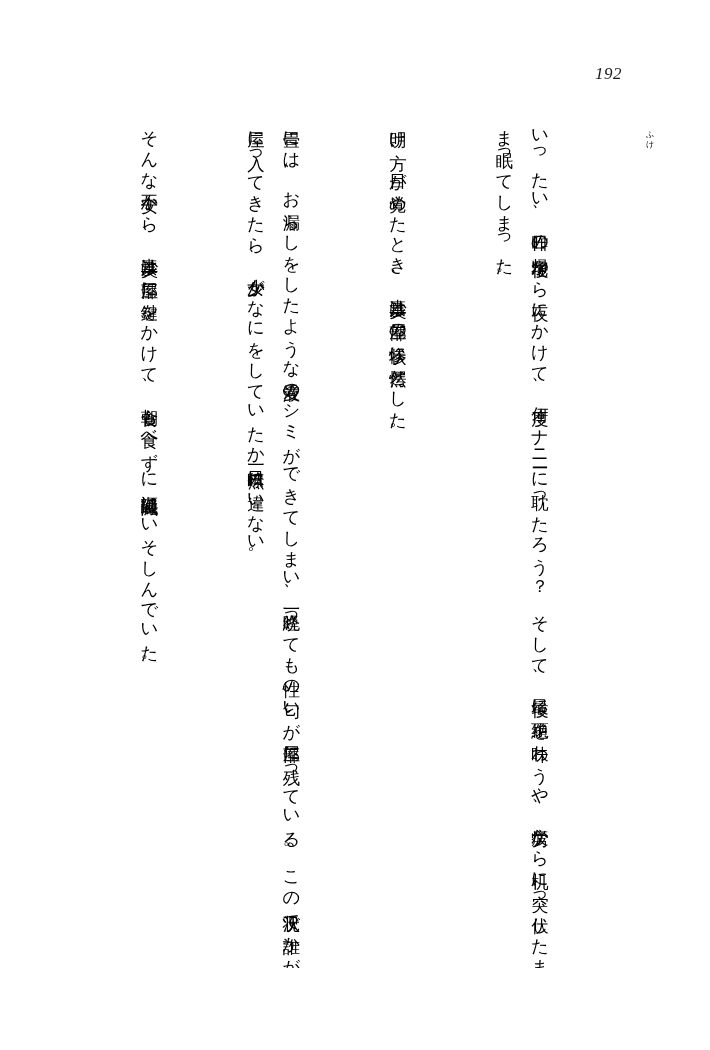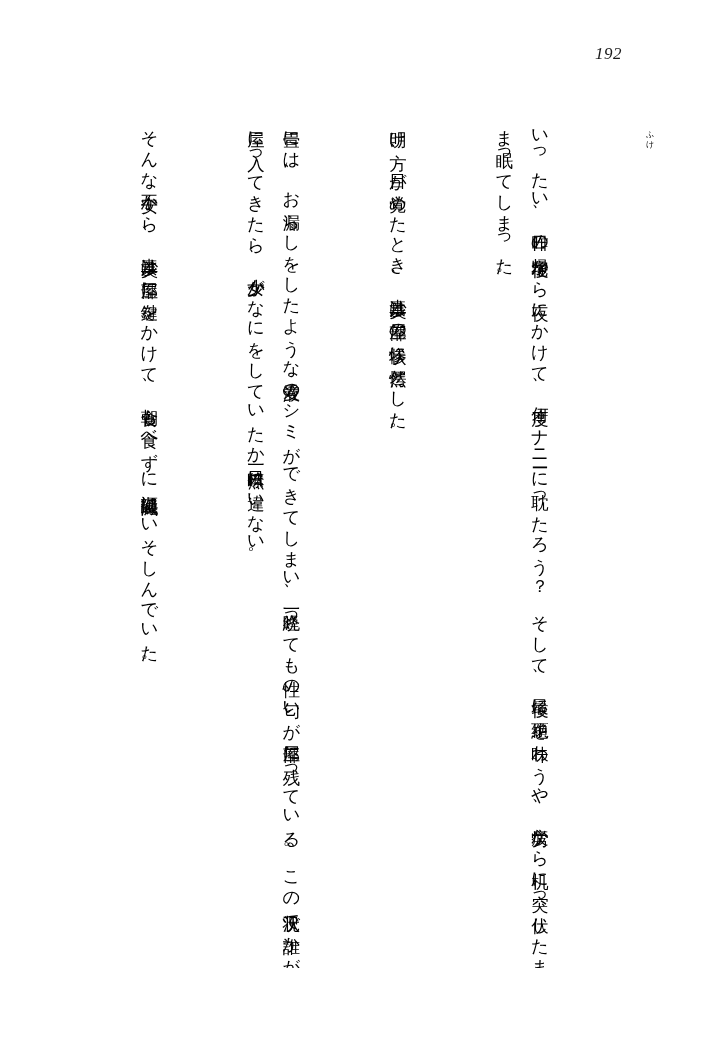--- a/index.html
+++ b/index.html
@@ -14,21 +14,21 @@
   .page {
     position: relative;
     width: 710px;
     height: 1050px;
     background: #ffffff;
     overflow: hidden;
     box-sizing: border-box;
   }
   .page-number {
     position: absolute;
-    top: 44px;
+    top: 64px;
     right: 88px;
     font-family: "Liberation Serif", "DejaVu Serif", serif;
     font-style: italic;
     font-size: 17px;
     color: #1a1a1a;
     letter-spacing: 0.5px;
   }
   .body-text {
     position: absolute;
     top: 118px;

